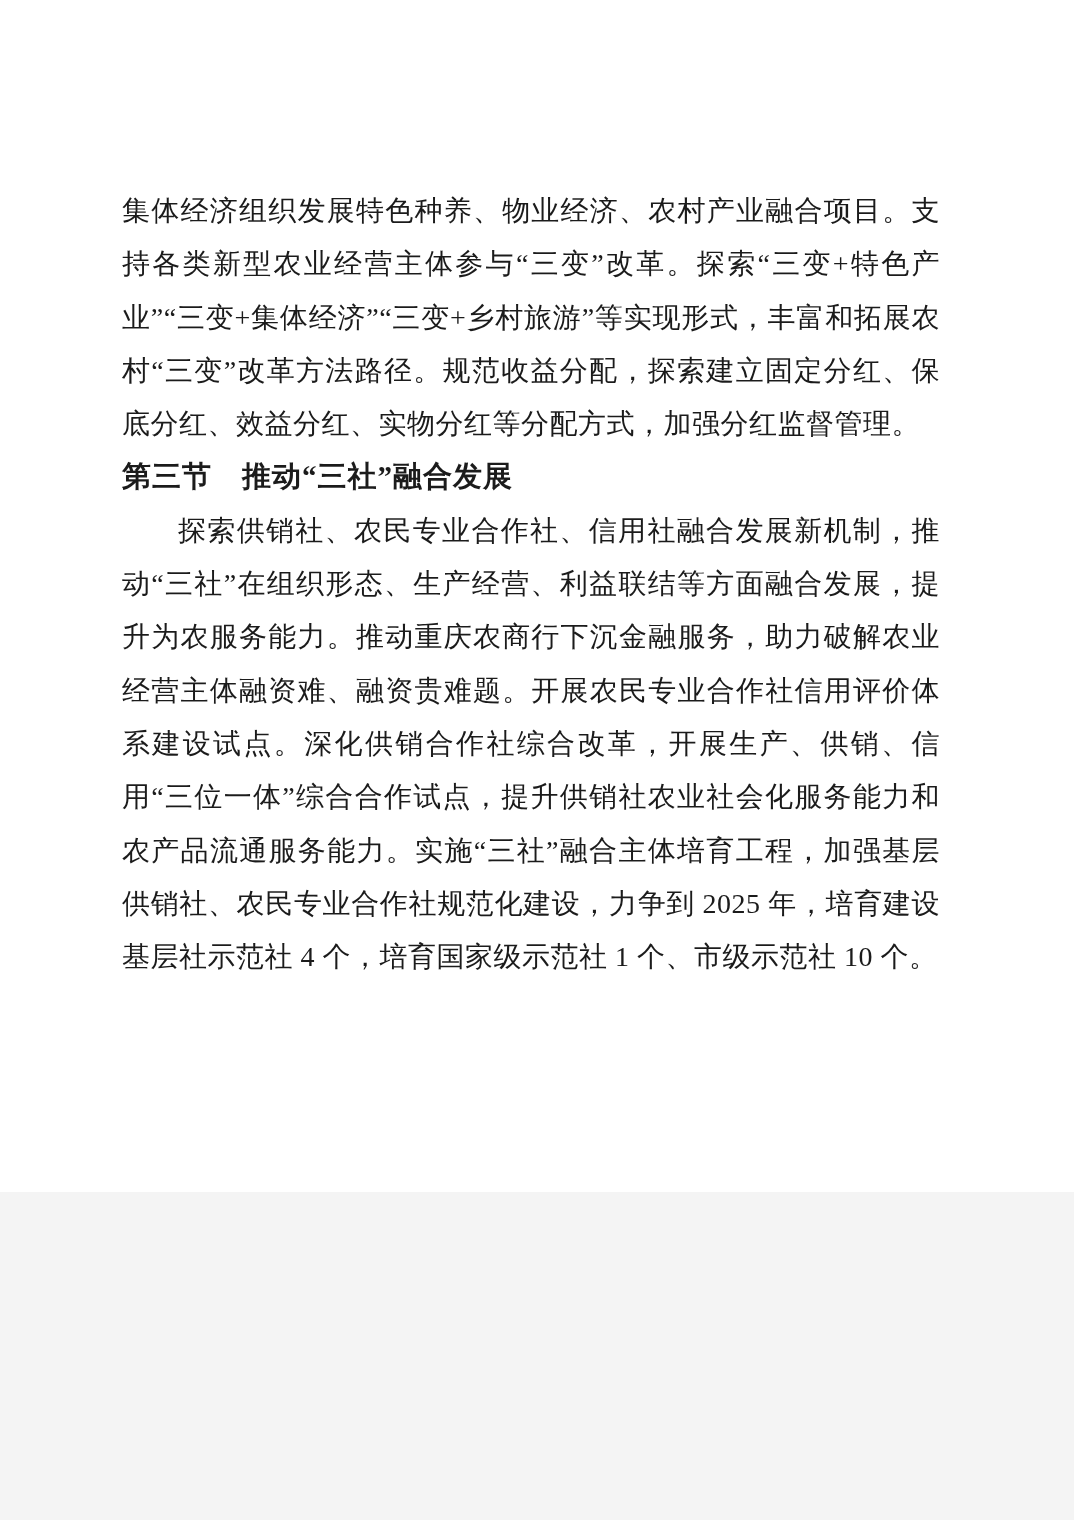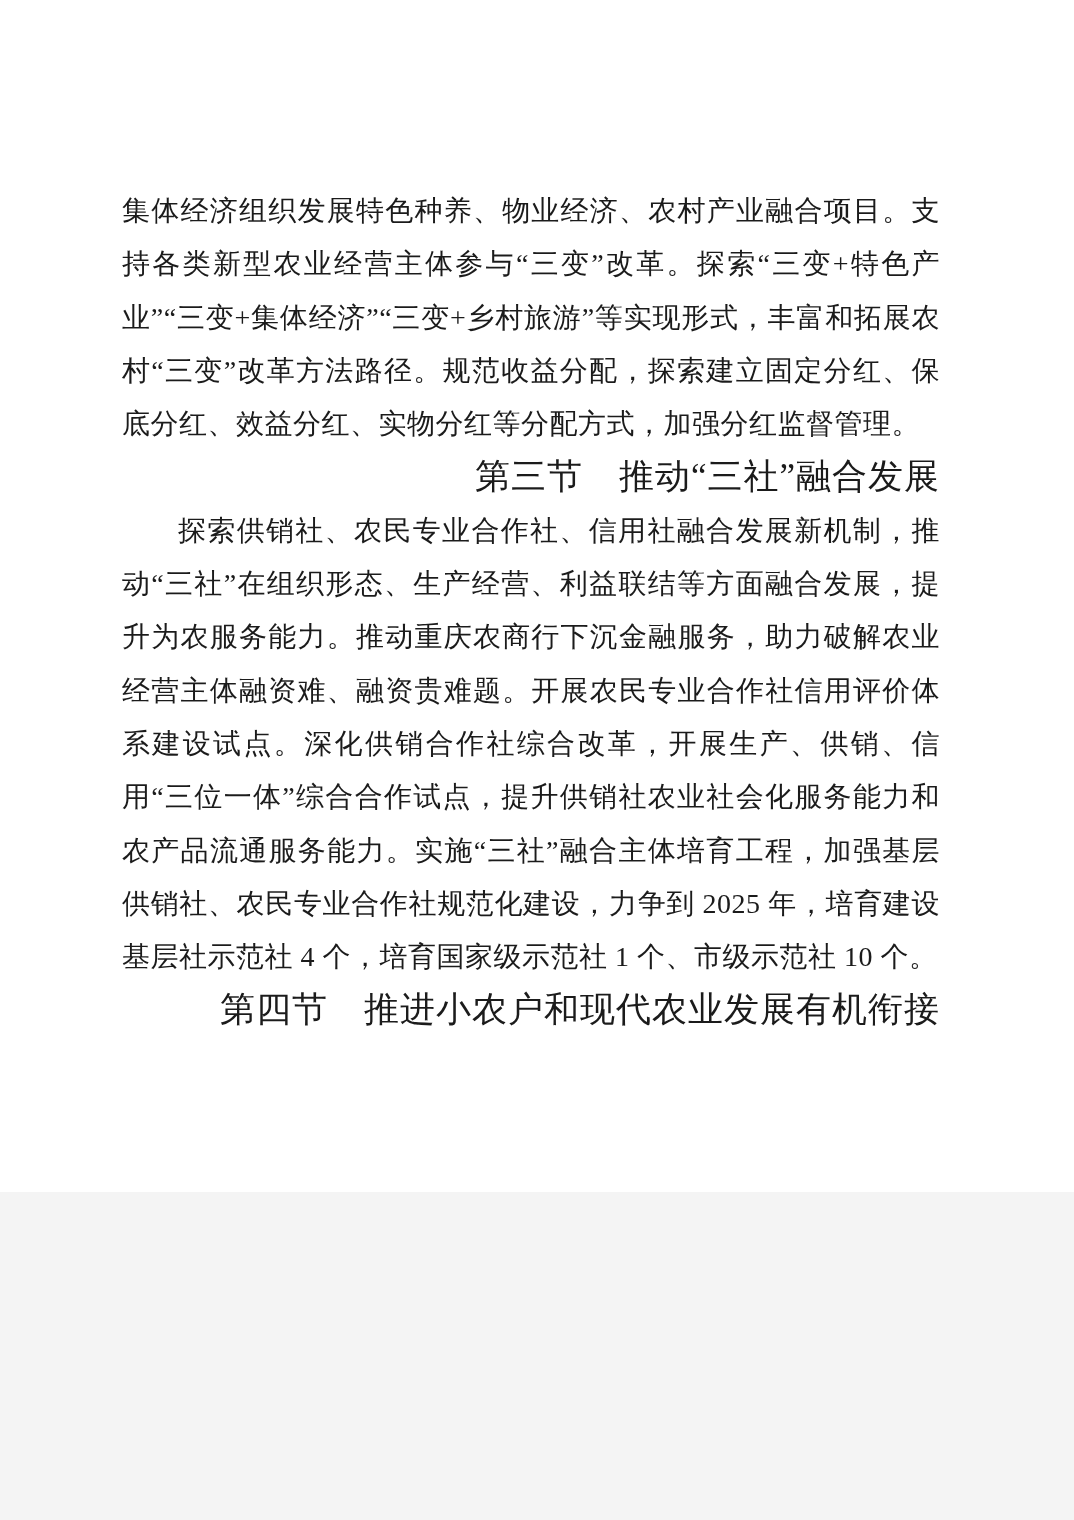--- a/index.html
+++ b/index.html
@@ -32,24 +32,24 @@
   }
   p.body {
     margin: 0;
     text-indent: 2em;
   }
   p.body.no-indent {
     text-indent: 0;
   }
   h2.section {
     margin: 0;
-    font-size: 35px;
+    font-size: 29px;
     line-height: 53.3px;
-    font-weight: normal;
-    text-align: right;
+    font-weight: bold;
+    text-align: left;
     text-indent: 0;
     letter-spacing: 1px;
   }
   .page-number {
     position: absolute;
     top: 1338px;
     right: 136px;
     font-size: 29px;
     line-height: 40px;
     color: #b91c1c;
@@ -57,16 +57,15 @@
   }
 </style>
 </head>
 <body>
 
 <div class="page">
   <div class="content">
     <p class="body no-indent">集体经济组织发展特色种养、物业经济、农村产业融合项目。支持各类新型农业经营主体参与“三变”改革。探索“三变+特色产业”“三变+集体经济”“三变+乡村旅游”等实现形式，丰富和拓展农村“三变”改革方法路径。规范收益分配，探索建立固定分红、保底分红、效益分红、实物分红等分配方式，加强分红监督管理。</p>
     <h2 class="section">第三节　推动“三社”融合发展</h2>
     <p class="body">探索供销社、农民专业合作社、信用社融合发展新机制，推动“三社”在组织形态、生产经营、利益联结等方面融合发展，提升为农服务能力。推动重庆农商行下沉金融服务，助力破解农业经营主体融资难、融资贵难题。开展农民专业合作社信用评价体系建设试点。深化供销合作社综合改革，开展生产、供销、信用“三位一体”综合合作试点，提升供销社农业社会化服务能力和农产品流通服务能力。实施“三社”融合主体培育工程，加强基层供销社、农民专业合作社规范化建设，力争到 2025 年，培育建设基层社示范社 4 个，培育国家级示范社 1 个、市级示范社 10 个。</p>
-    <h2 class="section">第四节　推进小农户和现代农业发展有机衔接</h2>
   </div>
   <div class="page-number">— 27 —</div>
 </div>
 
 </body></html>

